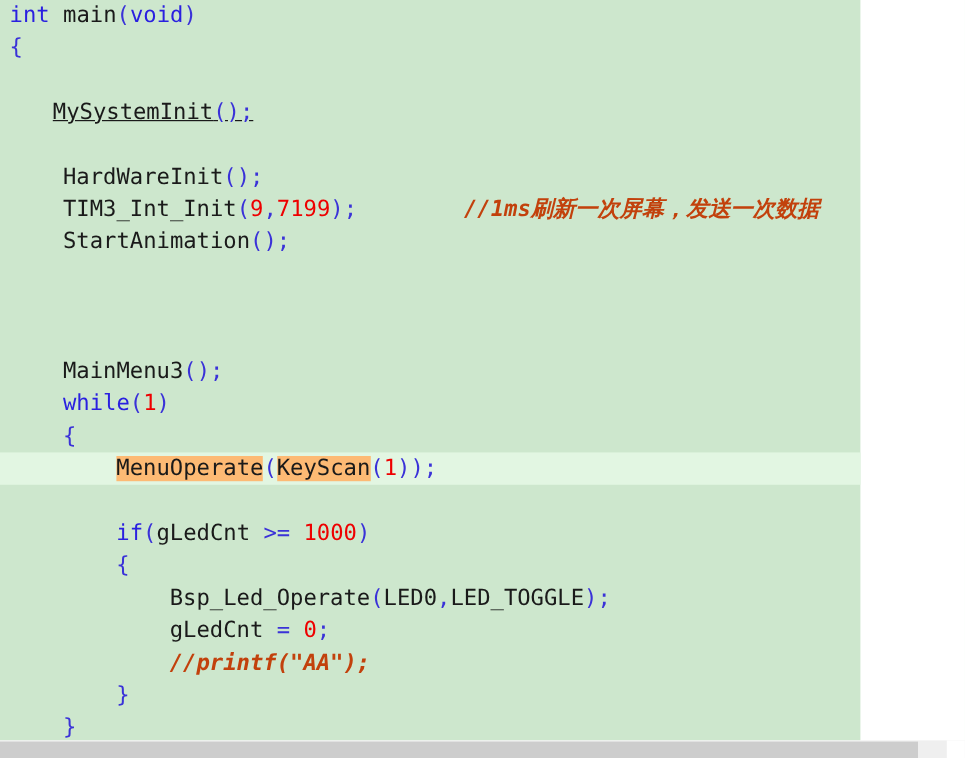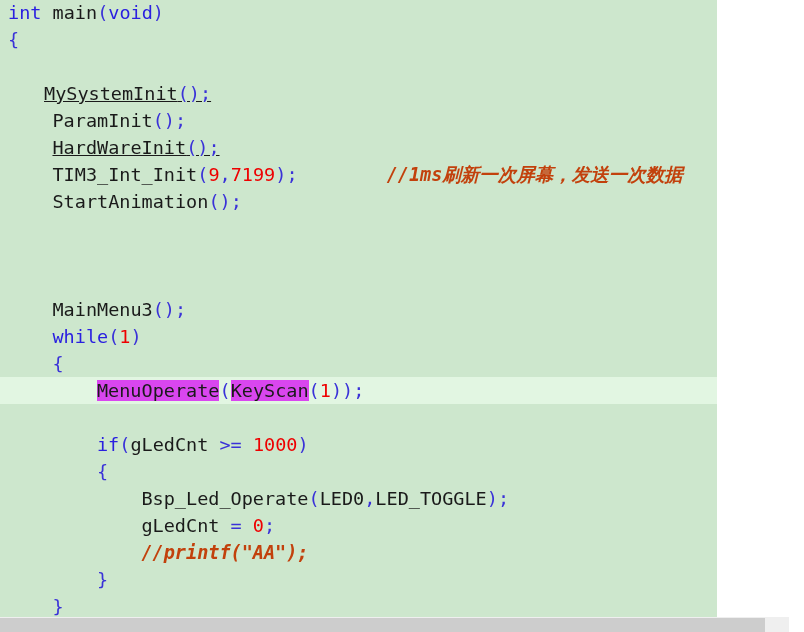--- a/index.html
+++ b/index.html
@@ -87,43 +87,42 @@
     left: 789px;
     top: 0px;
     width: 15px;
     height: 15px;
     background: #ffffff;
   }
 </style>
 <style>
     #editor { background: #cde7cd; }
     .line-band { background: #e2f6e2; }
-    .occ { background: #d946ef; }
+    .occ { background: #fdba74; }
     .kw { color: #2a20e0; }
     .num { color: #ee0000; }
     .pn { color: #3a32d8; }
     .id { color: #1a1a1a; }
     .cm, .cmzh { color: #c2410c; }
     #hscroll { background: #efefef; }
     #hscroll-thumb { background: #cdcdcd;
                      width: 765px; }
   </style></head>
 <body>
 
 <div id="editor">
   <div id="line-bands">
       <div class="line-band" style="top: 377px;"></div>
     </div>
   <div class="code-layer" id="code-layer">
       <div class="line" style="top: -1px; left: 8px;"><span class="kw">int</span><span class="id"> </span><span class="id">main</span><span class="pn">(</span><span class="kw">void</span><span class="pn">)</span></div>
       <div class="line" style="top: 26px; left: 8px;"><span class="pn">{</span></div>
       <div class="line" style="top: 53px; left: 8px;"></div>
       <div class="line" style="top: 80px; left: 44px; text-decoration: underline;"><span class="id">MySystemInit</span><span class="pn">();</span></div>
-      <div class="line" style="top: 107px; left: 52.48px;"><span class="id">ParamInit</span><span class="pn">();</span></div>
-      <div class="line" style="top: 134px; left: 52.48px; text-decoration: underline;"><span class="id">HardWareInit</span><span class="pn">();</span></div>
+      <div class="line" style="top: 134px; left: 52.48px;"><span class="id">HardWareInit</span><span class="pn">();</span></div>
       <div class="line" style="top: 161px; left: 52.48px;"><span class="id">TIM3_Int_Init</span><span class="pn">(</span><span class="num">9</span><span class="pn">,</span><span class="num">7199</span><span class="pn">);</span><span class="id">        </span><span class="cm">//1ms</span><span class="cmzh">刷新一次屏幕，发送一次数据</span></div>
       <div class="line" style="top: 188px; left: 52.48px;"><span class="id">StartAnimation</span><span class="pn">();</span></div>
       <div class="line" style="top: 215px; left: 8px;"></div>
       <div class="line" style="top: 269px; left: 8px;"></div>
       <div class="line" style="top: 296px; left: 52.48px; text-align: center;"><span class="id">MainMenu3</span><span class="pn">();</span></div>
       <div class="line" style="top: 323px; left: 52.48px;"><span class="kw">while</span><span class="pn">(</span><span class="num">1</span><span class="pn">)</span></div>
       <div class="line" style="top: 350px; left: 52.48px;"><span class="pn">{</span></div>
       <div class="line" style="top: 377px; left: 96.96px;"><span class="id occ">MenuOperate</span><span class="pn">(</span><span class="id occ">KeyScan</span><span class="pn">(</span><span class="num">1</span><span class="pn">));</span></div>
       <div class="line" style="top: 404px; left: 8px;"></div>
       <div class="line" style="top: 431px; left: 96.96px;"><span class="kw">if</span><span class="pn">(</span><span class="id">gLedCnt </span><span class="pn">&gt;=</span><span class="id"> </span><span class="num">1000</span><span class="pn">)</span></div>

